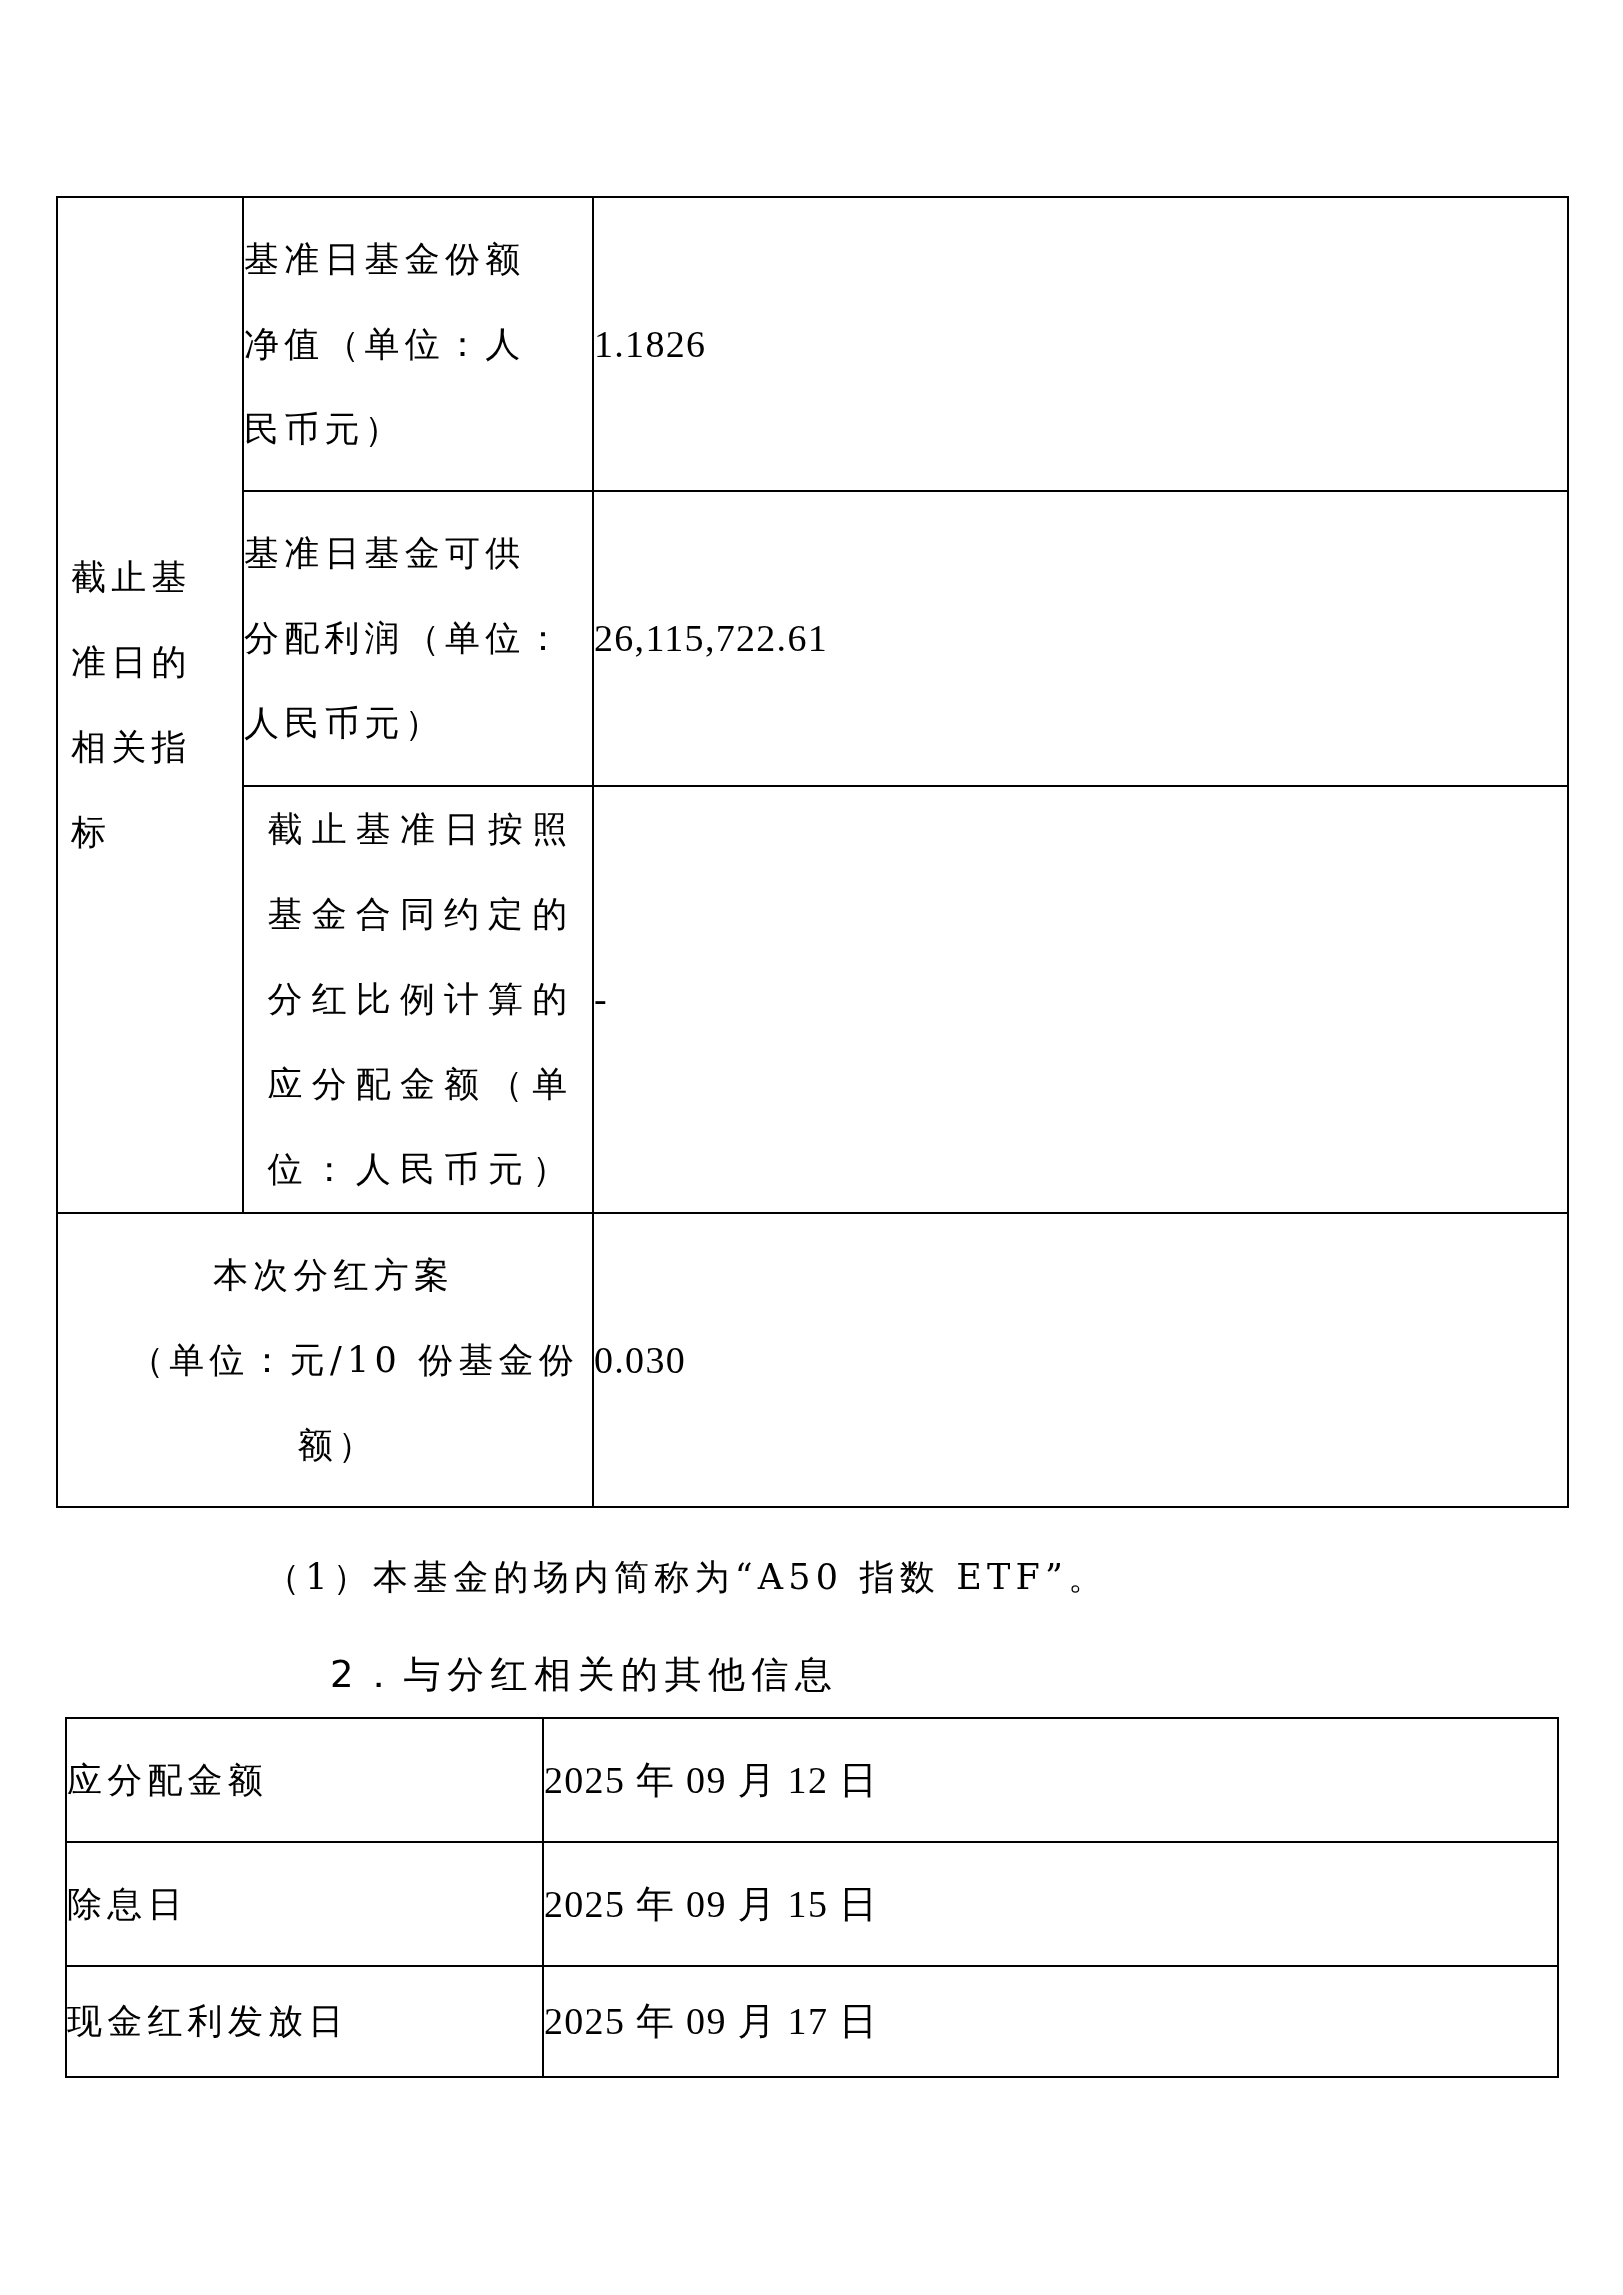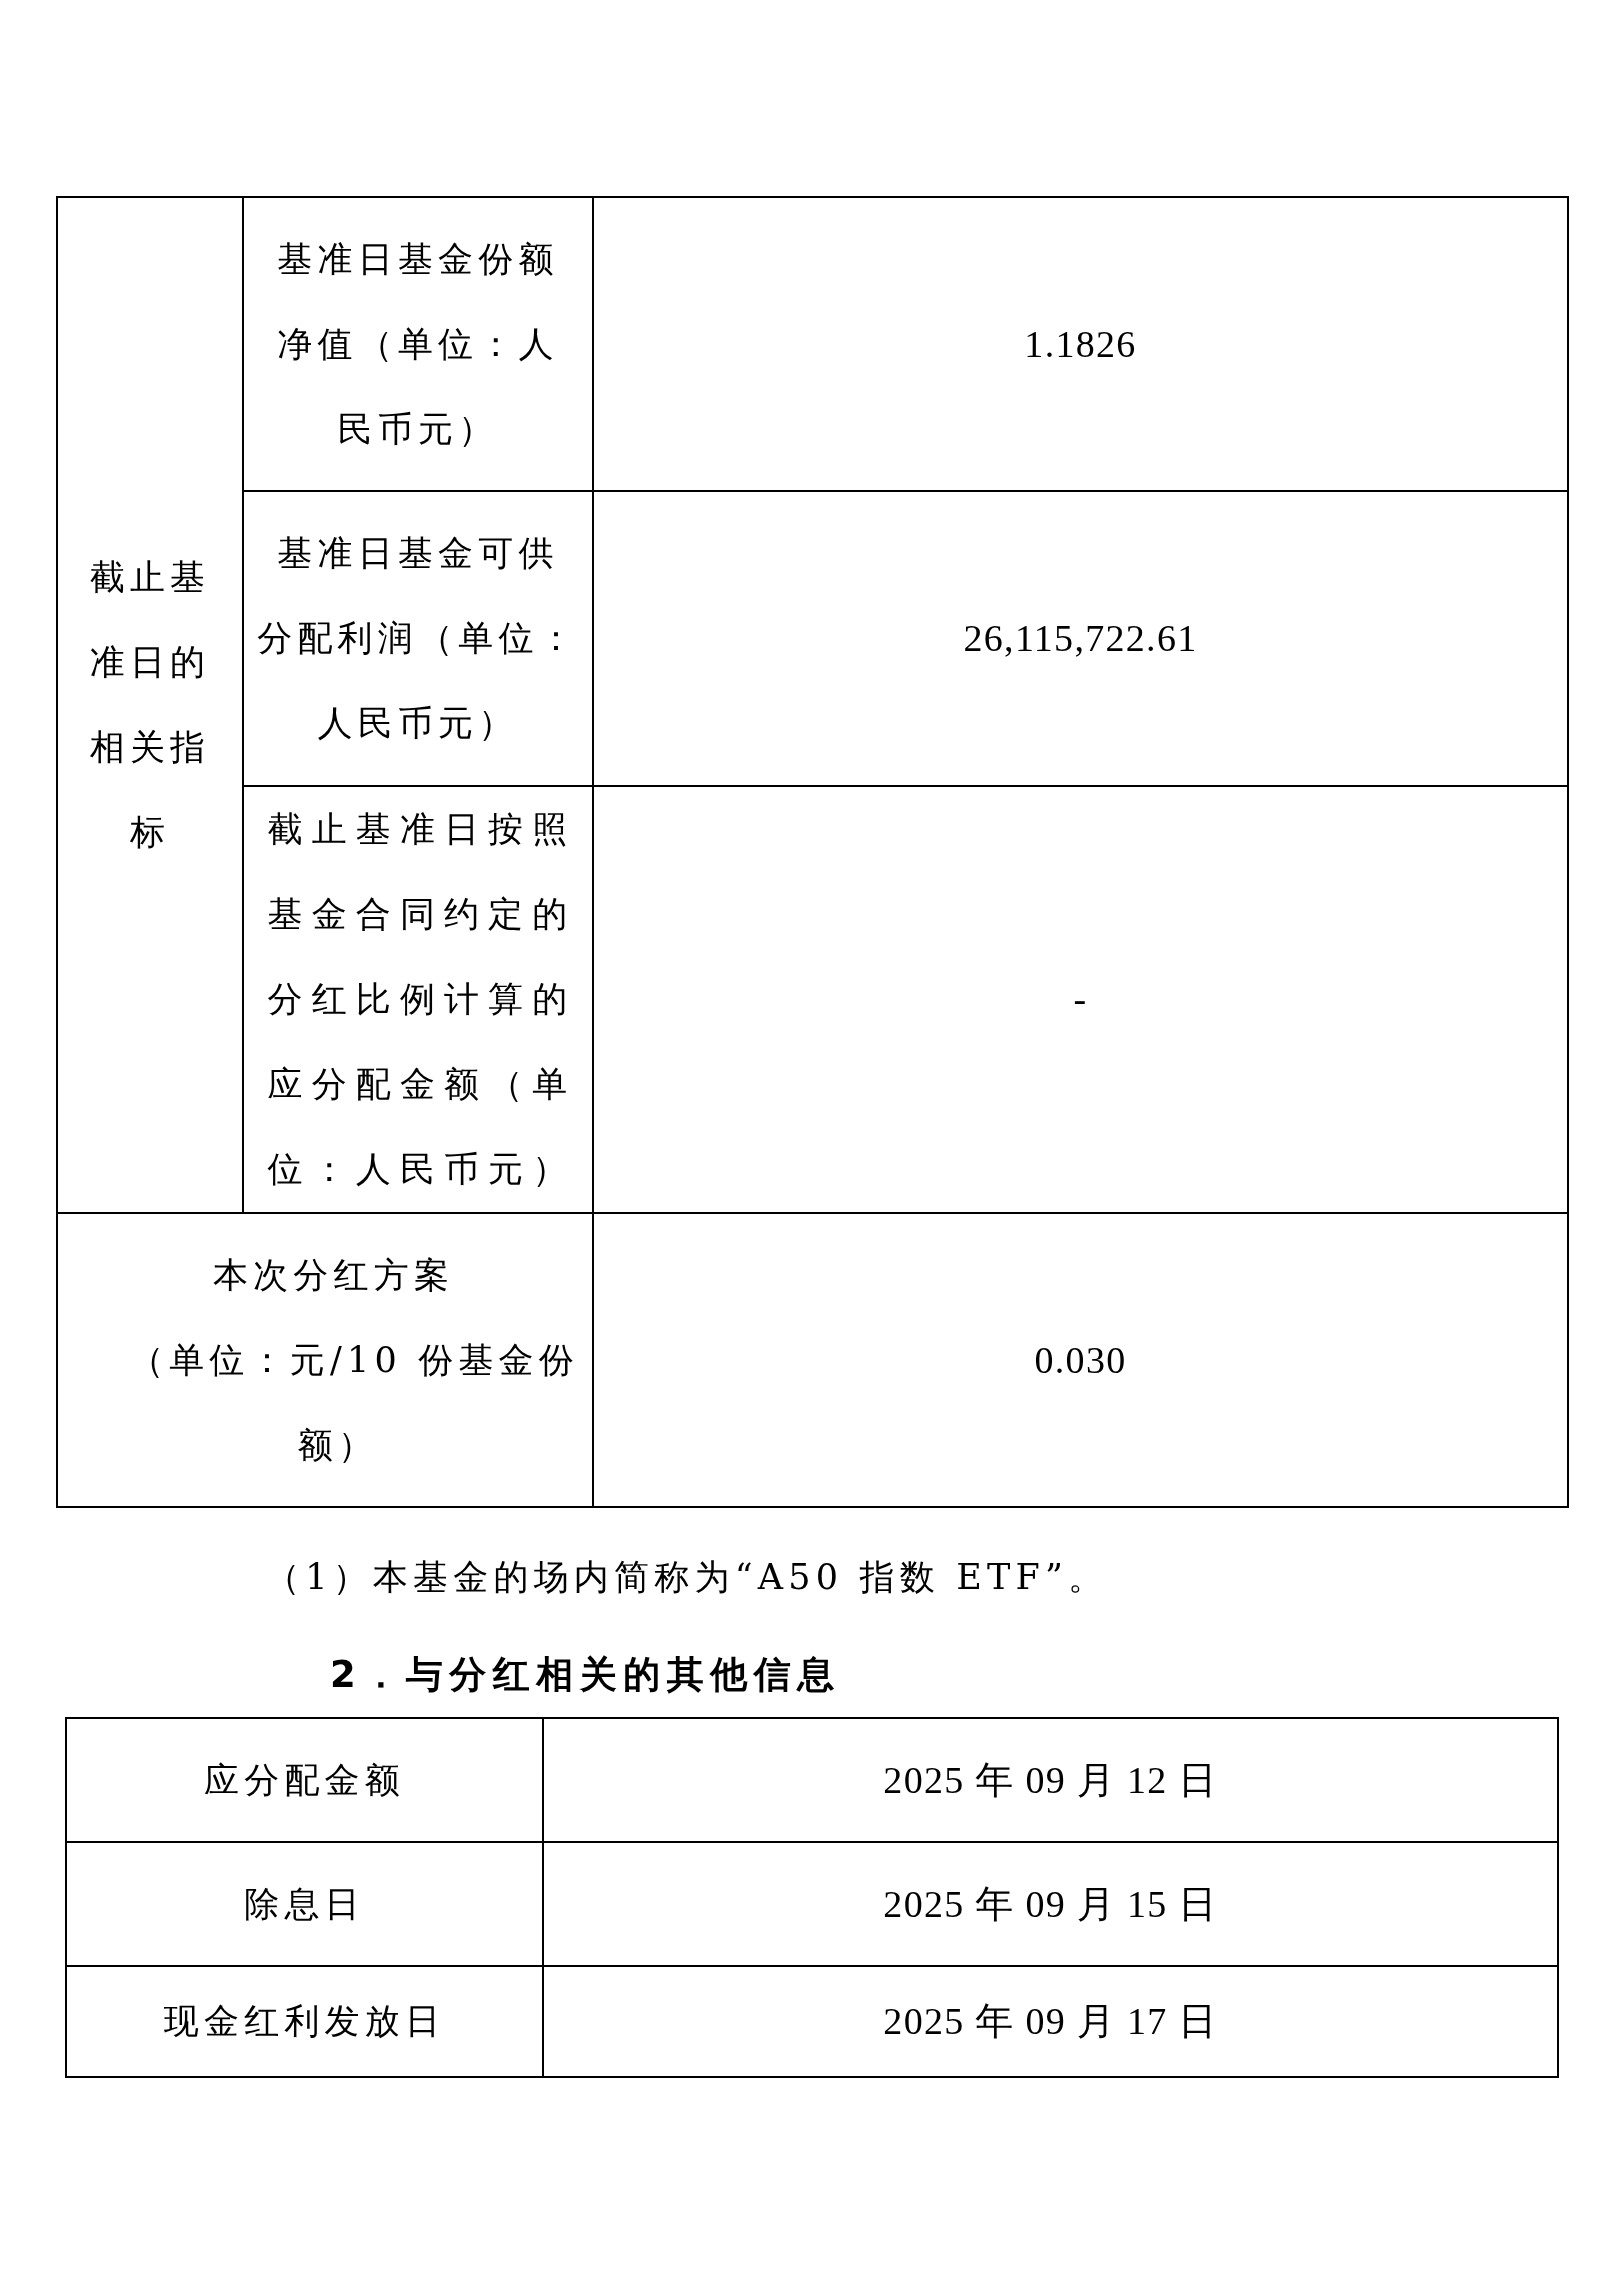--- a/index.html
+++ b/index.html
@@ -1,28 +1,28 @@
 <!DOCTYPE html>
 <html style="font-size:10.5px"><head>
 <meta charset="utf-8">
 <style>
   html, body { margin:0; padding:0; background:#ffffff; }
   body { width:1623px; height:2295px; position:relative; overflow:hidden;
          font-family:"DejaVu Serif","Liberation Serif",serif; color:#000; }
   .page { position:absolute; left:0; top:0; width:1623px; height:2295px; background:#fff; }
   table { border-collapse:collapse; position:absolute; table-layout:fixed; }
-  td { border:2px solid #000; padding:0; text-align:center; vertical-align:middle;
+  td { border:2px solid #000; padding:0; vertical-align:middle;
        font-size:35px; line-height:85px; letter-spacing:5.2px; }
   .t1 { left:56px; top:196px; width:1512px; border:2.6px solid #000; }
   .t2 { left:65px; top:1717px; width:1492px; border:2.6px solid #000; }
   .just { text-align:justify; text-align-last:justify; padding:0 19.6px 0 23.6px; }
   .lbl-center { padding:14px 13px; }
   .num { font-family:"Liberation Serif","DejaVu Serif",serif; font-size:38px; letter-spacing:1.3px; }
   .note { position:absolute; left:265px; top:1554px; font-size:35px; line-height:46px; letter-spacing:5.2px; white-space:nowrap; }
-  .heading { position:absolute; left:330px; top:1652px; font-size:37px; line-height:46px; font-weight:bold; letter-spacing:6.5px; white-space:nowrap;
+  .heading { position:absolute; left:330px; top:1652px; font-size:37px; line-height:46px; font-weight:normal; letter-spacing:6.5px; white-space:nowrap;
              font-family:"DejaVu Sans","Liberation Sans",sans-serif; }
   .line { display:block; }
 </style>
 </head>
 <body>
 
 <div class="page">
 
   <table class="t1">
     <colgroup>

